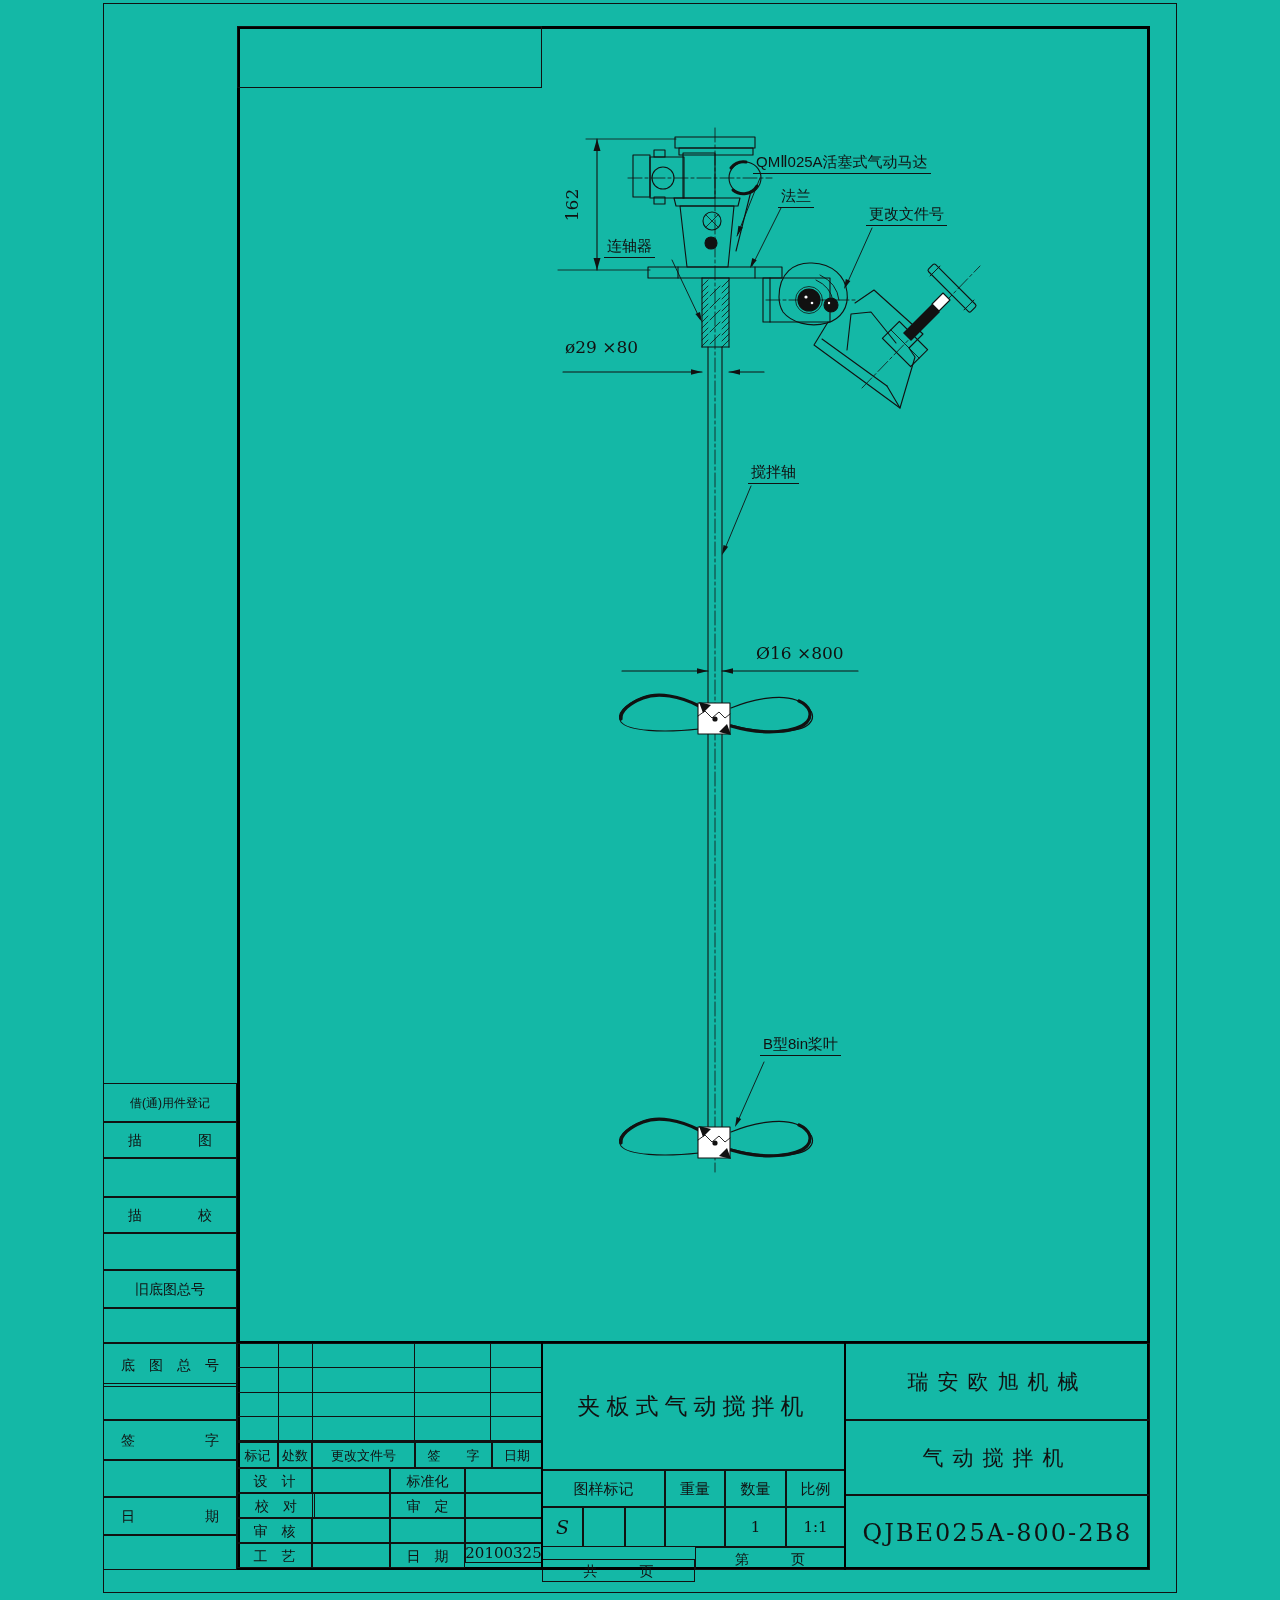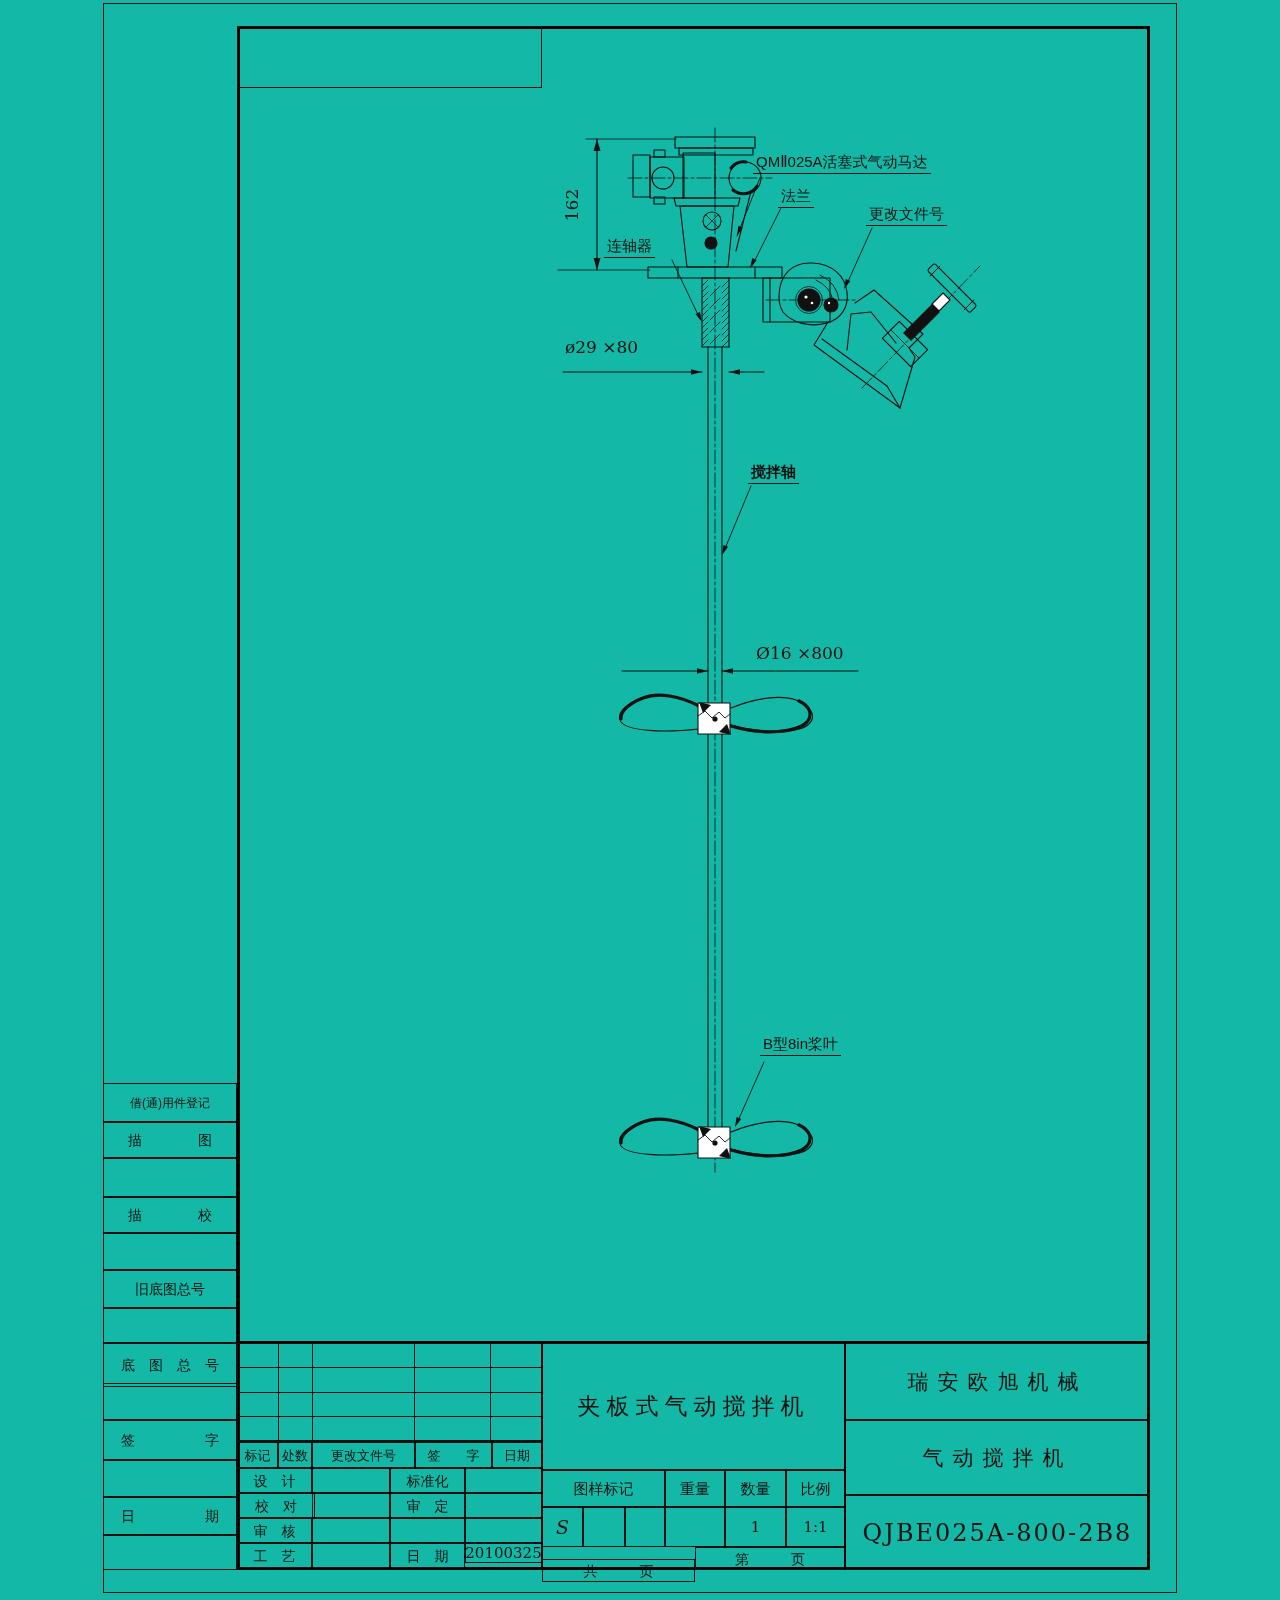--- a/index.html
+++ b/index.html
@@ -161,21 +161,21 @@
         <line x1="764" y1="1062" x2="737" y2="1123"></line>
         <polygon points="735,1127 741.2,1118.9 736.6,1116.9" fill="#111" stroke="none"></polygon>
       </g>
     </g>
   </svg>
 
   <div class="lbl" style="left:753px;top:154px;"><span class="ul">QMⅡ025A活塞式气动马达</span></div>
   <div class="lbl" style="left:778px;top:188px;"><span class="ul">法兰</span></div>
   <div class="lbl" style="left:866px;top:206px;"><span class="ul">更改文件号</span></div>
   <div class="lbl" style="left:604px;top:238px;"><span class="ul">连轴器</span></div>
-  <div class="lbl" style="left:748px;top:464px;font-weight:bold;"><span class="ul">搅拌轴</span></div>
+  <div class="lbl" style="left:748px;top:464px;"><span class="ul">搅拌轴</span></div>
   <div class="lbl" style="left:760px;top:1036px;"><span class="ul">B型8in桨叶</span></div>
   <div class="dim" style="left:548px;top:195px;width:48px;text-align:center;transform:rotate(-90deg);">162</div>
   <div class="dim" style="left:565px;top:337px;">ø29 ×80</div>
   <div class="dim" style="left:756px;top:643px;">Ø16 ×800</div>
 
   <div class="c f12" style="left:103px;top:1083px;width:134px;height:39px;">借(通)用件登记</div>
   <div class="c" style="left:103px;top:1122px;width:134px;height:36px;">描　　　　图</div>
   <div class="c" style="left:103px;top:1158px;width:134px;height:39px;"></div>
   <div class="c" style="left:103px;top:1197px;width:134px;height:36px;">描　　　　校</div>
   <div class="c" style="left:103px;top:1233px;width:134px;height:37px;"></div>

